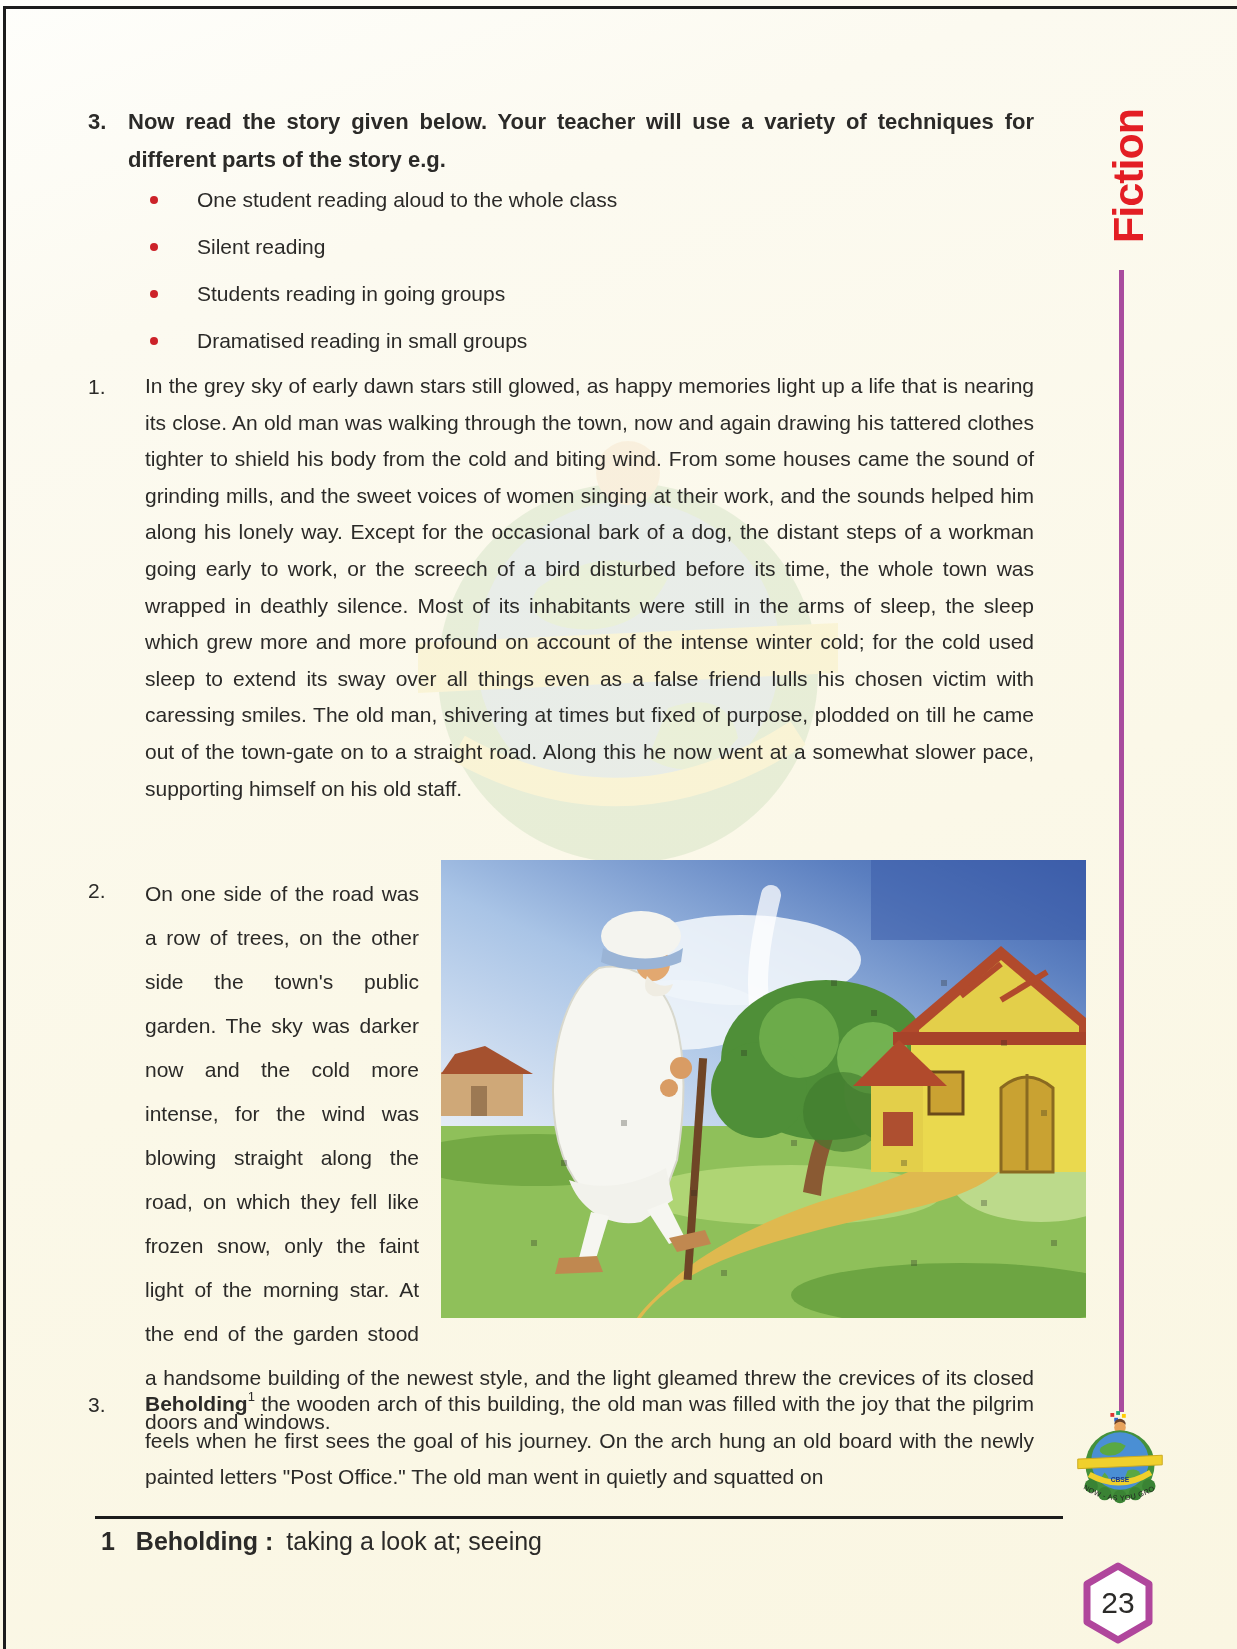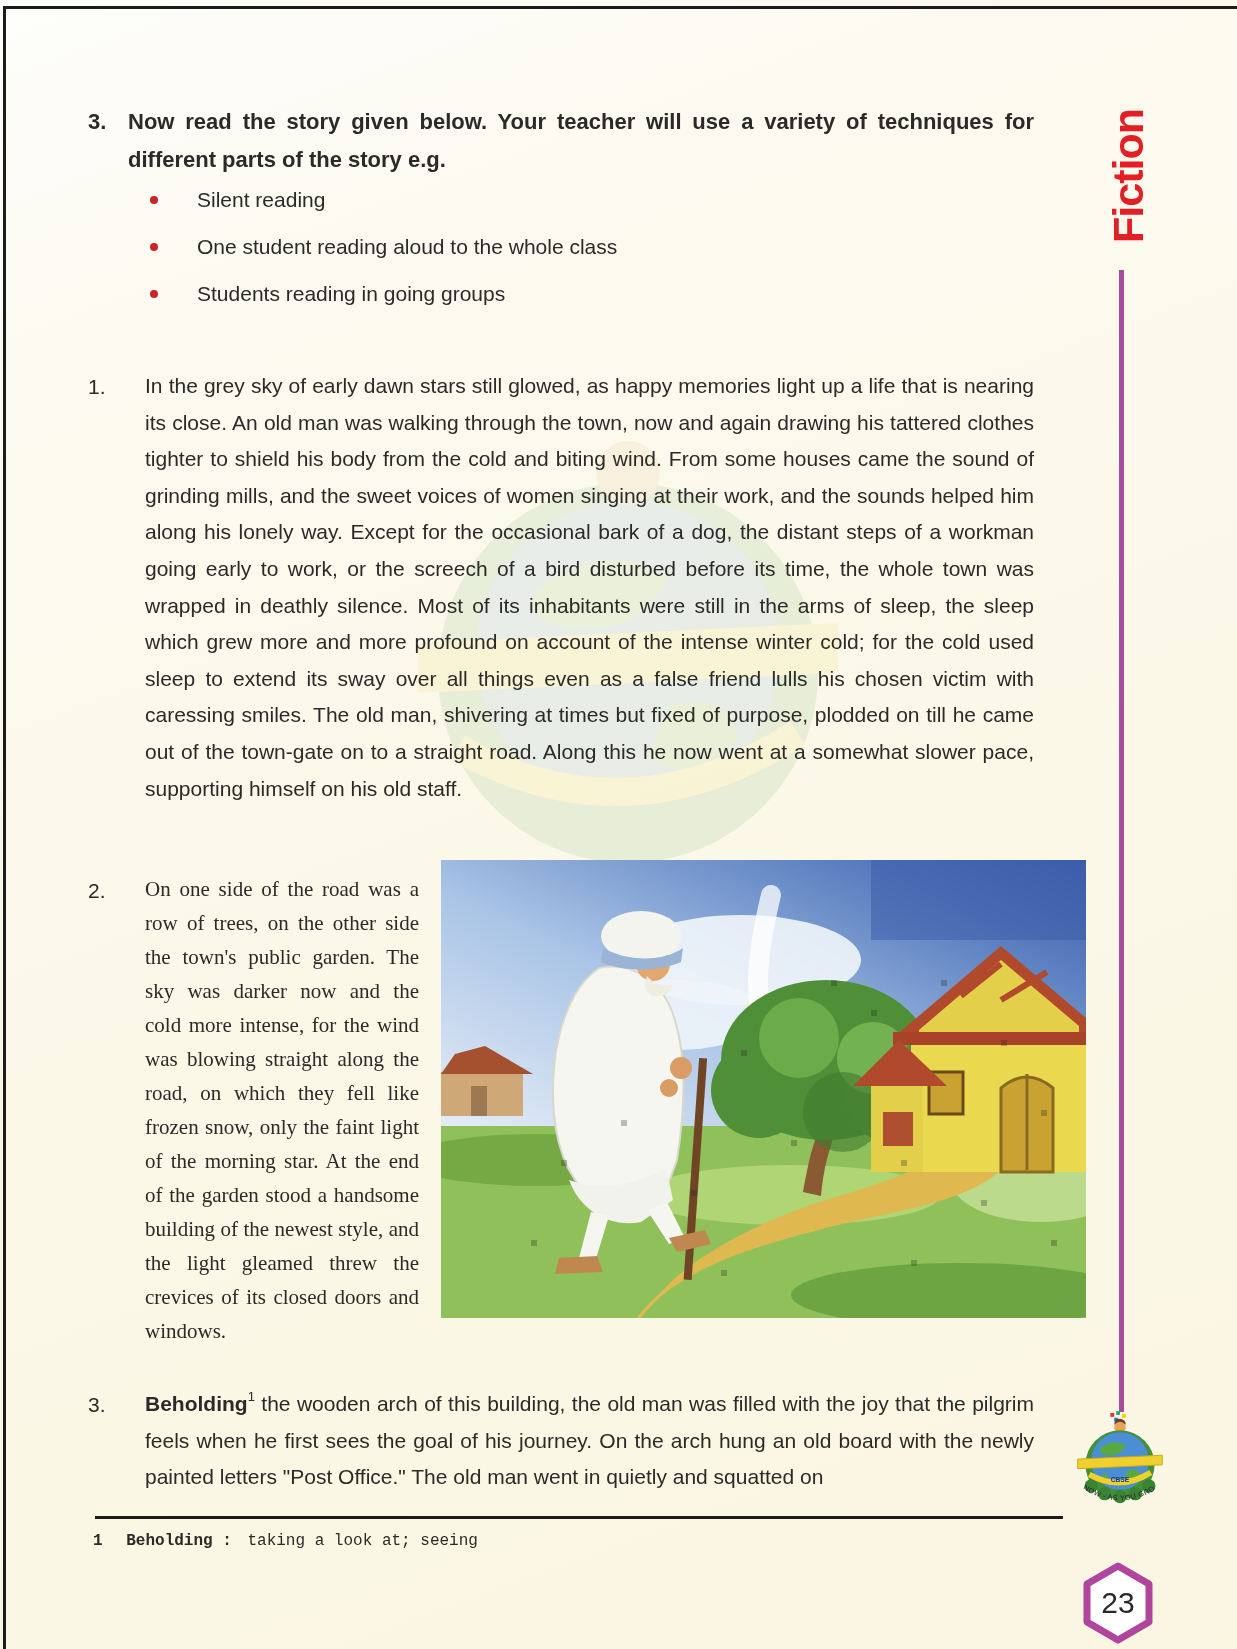--- a/index.html
+++ b/index.html
@@ -19,35 +19,35 @@
   .heading-row{top:103px;}
   .heading-row .body{font-weight:bold;font-size:22px;line-height:38px;margin-left:40px;}
 
   .bullets{position:absolute;left:150px;top:188px;width:850px;list-style:none;margin:0;padding:0;}
   .bullets li{display:flex;align-items:flex-start;margin-bottom:23px;height:24px;}
   .bullets .dot{width:8px;height:8px;border-radius:50%;background:#cc2229;margin-top:8px;flex:0 0 8px;}
   .bullets .lbl{margin-left:39px;font-size:21px;line-height:24px;}
 
   .para1{top:368px;}
   .para2{top:872px;}
-  .para2 .body{line-height:34px;font-family:Liberation Serif, serif;}
+  .para2 .body{line-height:44px;}
   .para3{top:1386px;}
   .para3 .lead{font-weight:bold;}
   .para3 sup{font-size:13px;line-height:0;position:relative;top:-2px;}
 
   .illustration{
     float:right;width:645px;height:458px;
     margin:-12px -52px 26px 22px;
   }
   .illustration svg{display:block;width:100%;height:100%;}
 
   .watermark{position:absolute;left:388px;top:418px;width:480px;height:480px;opacity:0.10;pointer-events:none;}
 
   .footnote-rule{position:absolute;left:95px;top:1516px;width:968px;height:3px;background:#1c1c1c;}
-  .footnote{position:absolute;left:93px;top:1528px;font-size:16px;line-height:26px;font-family:Liberation Mono, monospace;}
+  .footnote{position:absolute;left:101px;top:1528px;font-size:25px;line-height:26px;}
   .footnote .fn-index{font-weight:bold;}
   .footnote .fn-term{font-weight:bold;margin-left:14px;}
   .footnote .fn-def{margin-left:6px;}
 
   .fiction-label{
     position:absolute;left:1128px;top:176px;
     transform:translate(-50%,-50%) rotate(-90deg);
     font-size:43px;font-weight:bold;color:#e31e24;white-space:nowrap;letter-spacing:-1px;
   }
   .rail-line{position:absolute;left:1119px;top:270px;width:5px;height:1142px;background:#a84c9e;}
@@ -77,29 +77,33 @@
   </div>
 
   <div class="row heading-row">
     <span class="num bold">3.</span>
     <div class="body">Now read the story given below. Your teacher will use a variety of techniques for different parts of the story e.g.</div>
   </div>
 
   <ul class="bullets">
     <li>
       <span class="dot"></span>
+      <span class="lbl">One student reading aloud to the whole class</span>
+    </li>
+    <li>
+      <span class="dot"></span>
       <span class="lbl">Silent reading</span>
     </li>
     <li>
       <span class="dot"></span>
-      <span class="lbl">One student reading aloud to the whole class</span>
-    </li>
-    <li>
-      <span class="dot"></span>
       <span class="lbl">Students reading in going groups</span>
+    </li>
+    <li>
+      <span class="dot"></span>
+      <span class="lbl">Dramatised reading in small groups</span>
     </li>
   </ul>
 
   <div class="row para1">
     <span class="num">1.</span>
     <div class="body">In the grey sky of early dawn stars still glowed, as happy memories light up a life that is nearing its close. An old man was walking through the town, now and again drawing his tattered clothes tighter to shield his body from the cold and biting wind. From some houses came the sound of grinding mills, and the sweet voices of women singing at their work, and the sounds helped him along his lonely way. Except for the occasional bark of a dog, the distant steps of a workman going early to work, or the screech of a bird disturbed before its time, the whole town was wrapped in deathly silence. Most of its inhabitants were still in the arms of sleep, the sleep which grew more and more profound on account of the intense winter cold; for the cold used sleep to extend its sway over all things even as a false friend lulls his chosen victim with caressing smiles. The old man, shivering at times but fixed of purpose, plodded on till he came out of the town-gate on to a straight road. Along this he now went at a somewhat slower pace, supporting himself on his old staff.</div>
   </div>
 
   <div class="row para2">
     <span class="num">2.</span>

